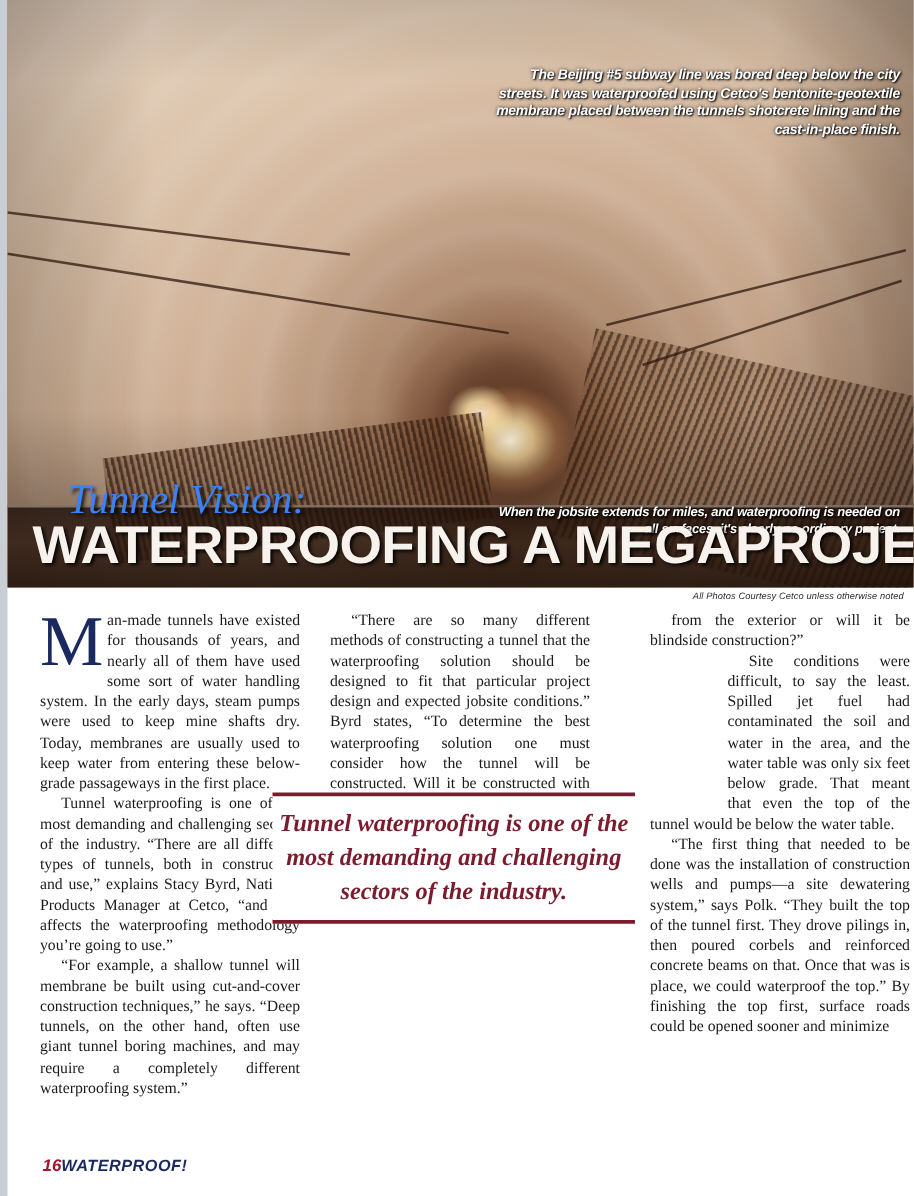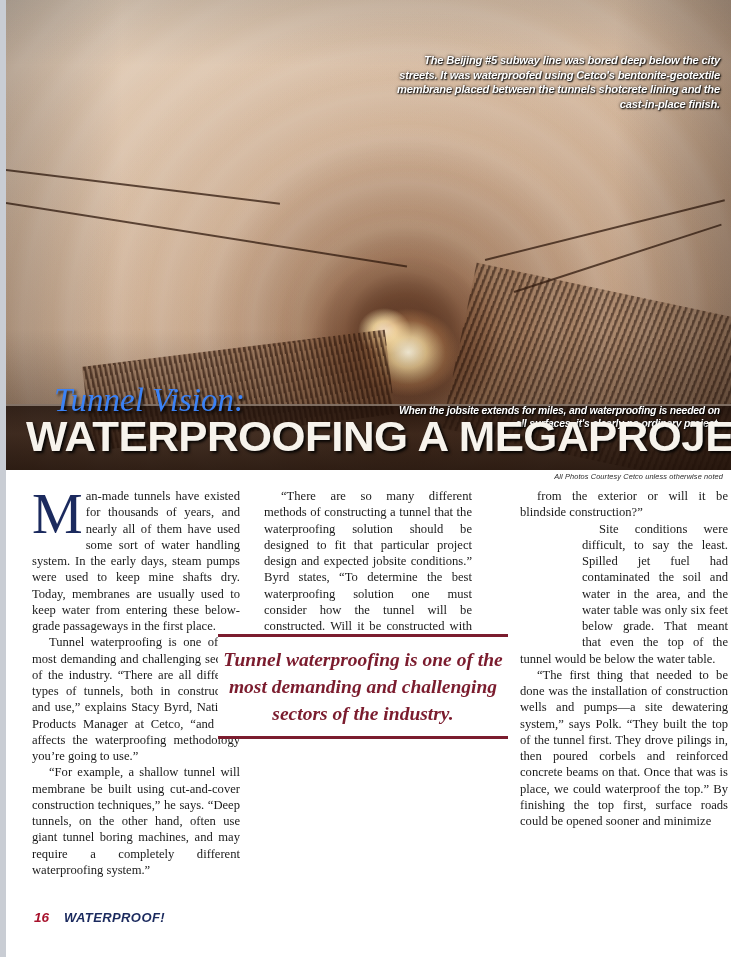--- a/index.html
+++ b/index.html
@@ -293,40 +293,40 @@
     font-weight: bold;
     font-size: 19.5px;
     line-height: 27px;
     color: #7b1c2e;
   }
 
   
   .footer {
     position: absolute;
     left: 34px;
-    top: 910px;
+    top: 889px;
     display: flex;
     align-items: baseline;
-    gap: 15px;
     justify-content: center;
   }
   .folio {
     font-family: "Liberation Sans", sans-serif;
     font-weight: bold;
     font-style: italic;
     font-size: 13.5px;
     color: #a8122c;
   }
   .mastfoot {
     font-family: "Liberation Sans", sans-serif;
     font-weight: bold;
     font-style: italic;
     font-size: 13px;
     color: #1b2a5e;
     letter-spacing: 0.4px;
+    margin-top: 36px;
   }
 
   .edge-left {
     position: absolute;
     left: 0; top: 0; bottom: 0;
     width: 6px;
     background: #c9cdd4;
   }
 </style>
 </head>

